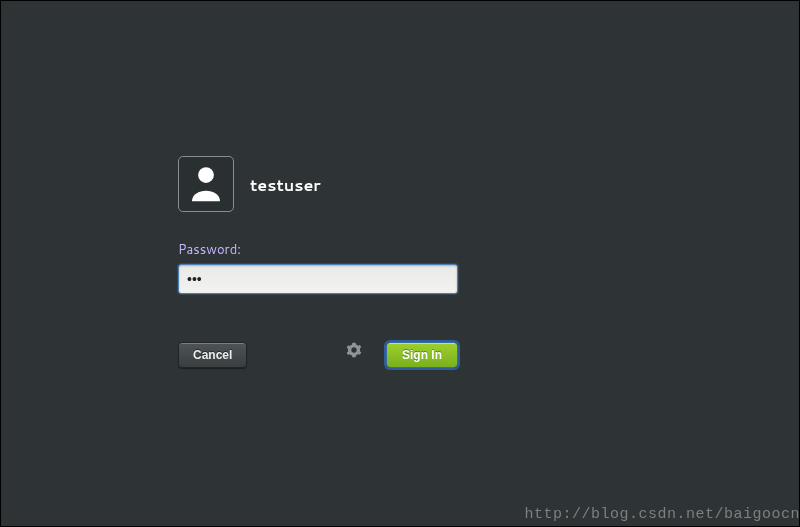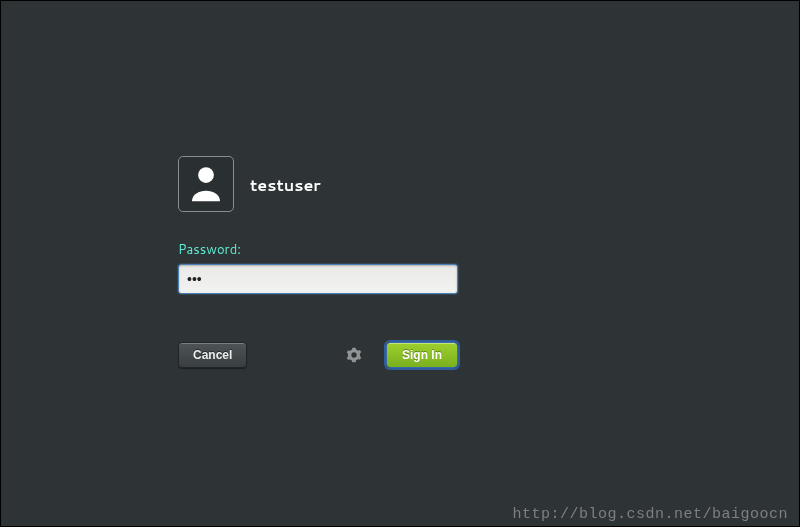--- a/index.html
+++ b/index.html
@@ -31,21 +31,21 @@
     align-items: center;
     justify-content: center;
   }
   .avatar-box svg { width: 42px; height: 42px; }
   .username {
     color: #ffffff;
     font-weight: bold;
     font-size: 16px;
   }
   .password-label {
-    color: #5eead4;
+    color: #c4b5fd;
     font-size: 13px;
     margin-bottom: 6px;
   }
   .password-input {
     width: 280px;
     height: 30px;
     background: linear-gradient(to bottom, #e9e9e8 0%, #f2f2f1 100%);
     border: 1px solid #4a7fb5;
     border-radius: 3px;
     box-shadow: inset 0 1px 2px rgba(0,0,0,0.25), 0 0 0 1px rgba(74,127,181,0.25);
@@ -82,32 +82,31 @@
   .btn-signin {
     background: linear-gradient(to bottom, #9ecf2d 0%, #79b01e 100%);
     border: 1px solid #3a6aa8;
     box-shadow: 0 0 0 2px #2d5d9a, inset 0 1px 0 rgba(255,255,255,0.4);
     color: #ffffff;
     text-shadow: 0 -1px 0 rgba(0,0,0,0.35);
     min-width: 72px;
   }
   .right-group {
     display: flex;
-    align-items: center;
     gap: 24px;
   }
   .gear {
     width: 16px; height: 16px;
     display: inline-flex; align-items: center; justify-content: center;
     cursor: pointer;
   }
   .gear svg { width: 16px; height: 16px; opacity: 0.7; }
   .watermark {
     position: absolute;
-    right: 12px;
+    right: 0;
     bottom: 4px;
     color: #7d7f80;
     font-family: "Courier New", monospace;
     font-size: 15px;
     letter-spacing: 0.5px;
   }
   .frame-border {
     position: absolute;
     inset: 0;
     border: 1px solid #000;

